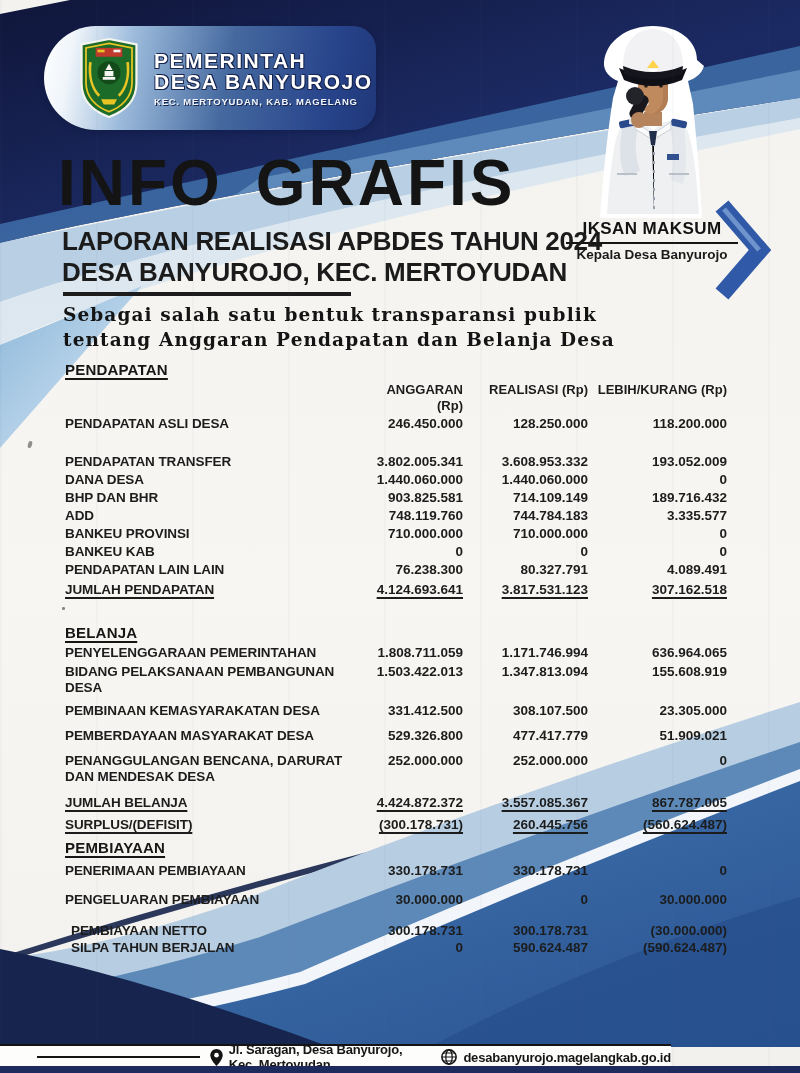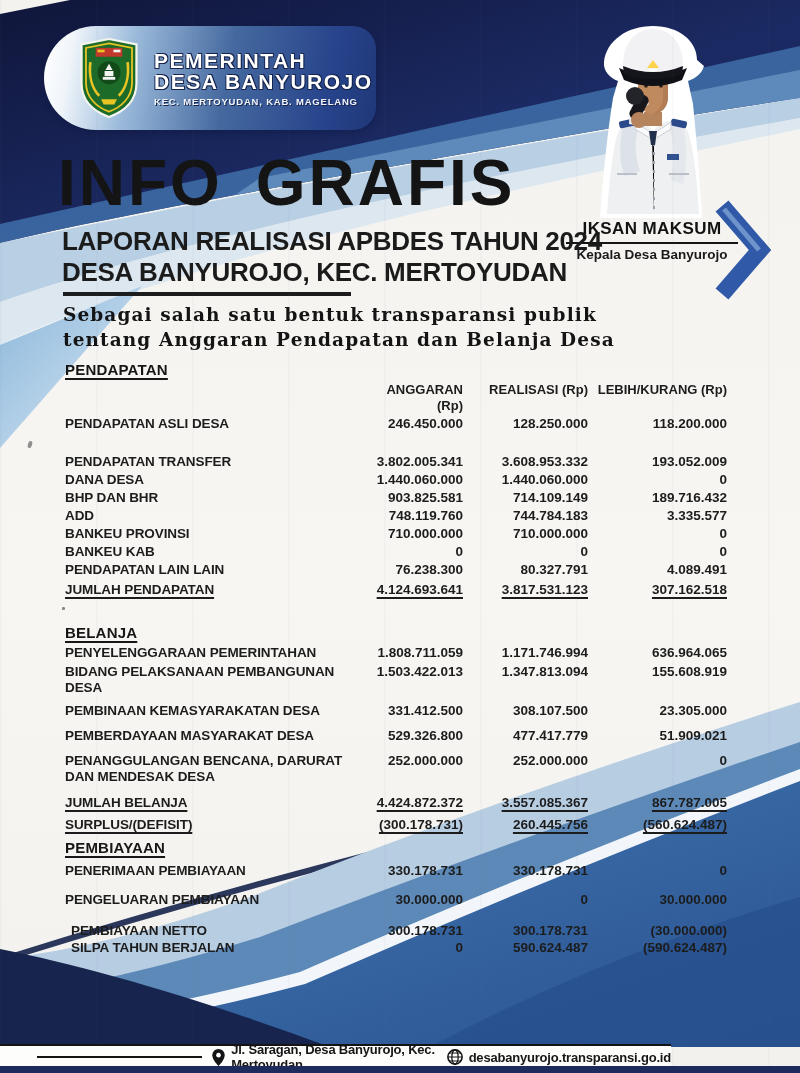--- a/index.html
+++ b/index.html
@@ -325,17 +325,17 @@
         </svg>
     </span>
     <span class="ftxt">Jl. Saragan, Desa Banyurojo, Kec. Mertoyudan</span>
     <span class="ic">
       <svg width="16" height="16" viewBox="0 0 18 18">
           <circle cx="9" cy="9" r="8" fill="none" stroke="#141414" stroke-width="1.8"></circle>
           <ellipse cx="9" cy="9" rx="3.6" ry="8" fill="none" stroke="#141414" stroke-width="1.4"></ellipse>
           <path d="M1,9 H17 M2.2,4.5 H15.8 M2.2,13.5 H15.8" stroke="#141414" stroke-width="1.4"></path>
         </svg>
     </span>
-    <span class="ftxt">desabanyurojo.transparansi.go.id</span>
+    <span class="ftxt">desabanyurojo.magelangkab.go.id</span>
   </div>
   <div class="bottom-bar"></div>
 
 </div>
 
 </body></html>

